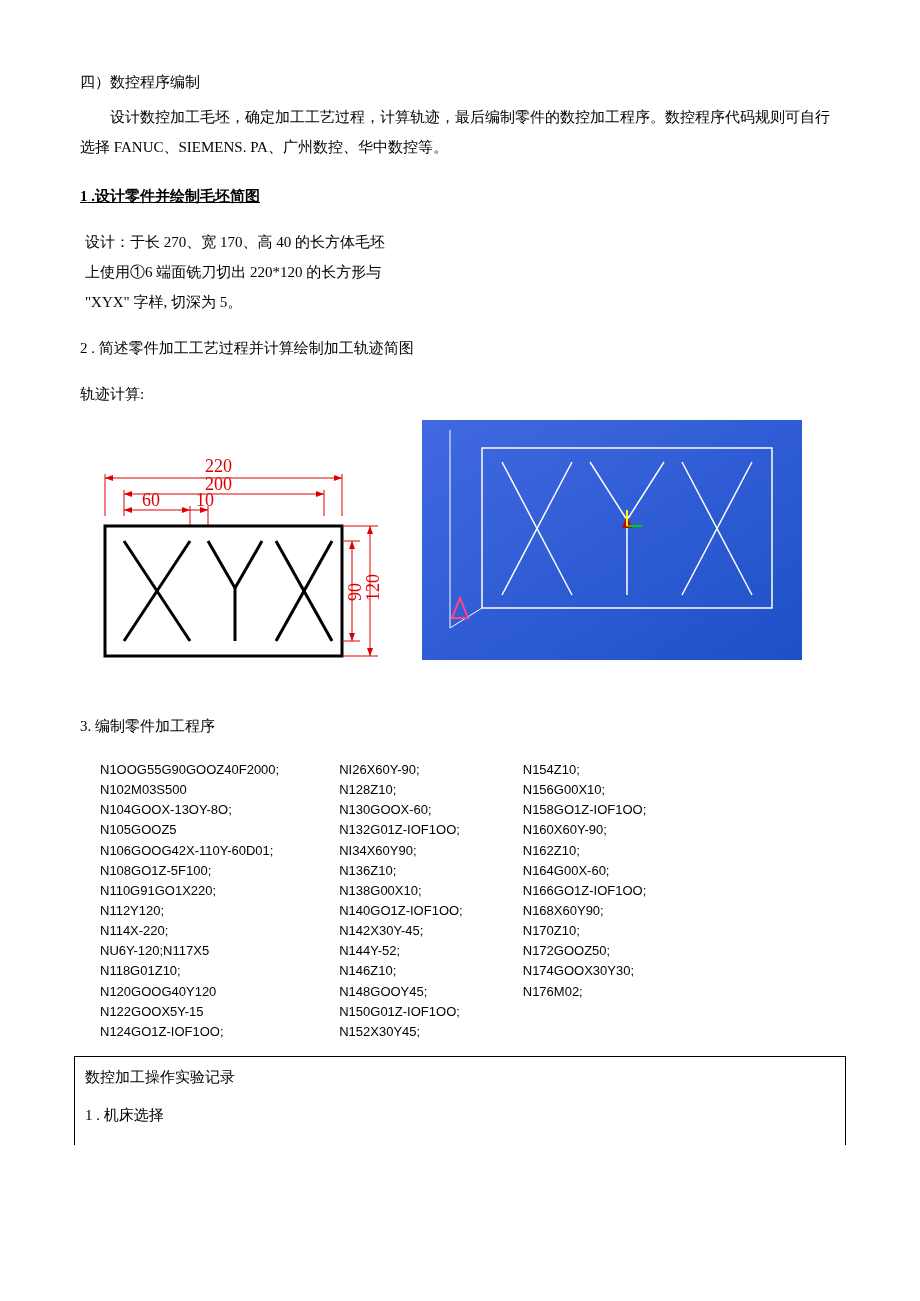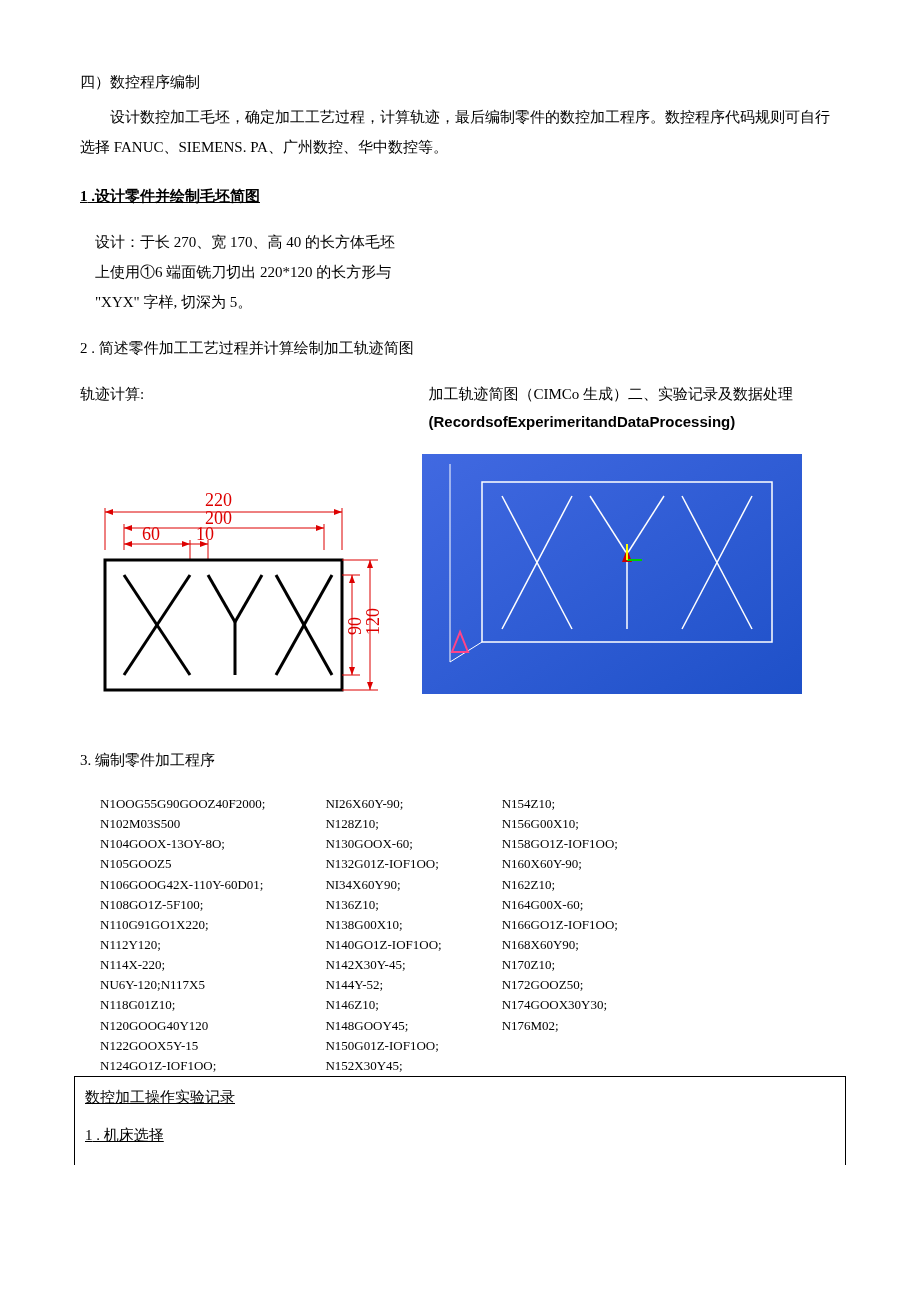--- a/index.html
+++ b/index.html
@@ -15,21 +15,21 @@
     margin-bottom: 6px;
   }
   .indent {
     text-indent: 2em;
   }
   .para {
     margin: 8px 0;
     line-height: 2.0;
   }
   .para-nosp {
-    margin: 6px 15px;
+    margin: 6px 5px;
   }
   .bold-underline {
     font-weight: bold;
     text-decoration: underline;
   }
   .list-item {
     margin: 22px 0;
   }
   .flex-row {
     display: flex;
@@ -78,30 +78,28 @@
     margin-left: 20px;
     margin-top: 8px;
   }
   .code-col {
     display: flex;
     flex-direction: column;
   }
   .code-line {
     line-height: 1.55;
     white-space: pre;
-    font-family: Liberation Serif, serif;
   }
   .record-box {
     border: 1px solid #000;
     border-bottom: none;
     padding: 8px 10px 18px 10px;
-    margin-top: 0;
+    margin-top: 14px;
     margin-left: -6px;
     margin-right: -6px;
-    text-decoration: underline;
   }
 </style>
 </head>
 <body>
 
 <div class="section-title">四）数控程序编制</div>
 
 <div class="para indent">设计数控加工毛坯，确定加工工艺过程，计算轨迹，最后编制零件的数控加工程序。数控程序代码规则可自行选择 FANUC、SIEMENS. PA、广州数控、华中数控等。</div>
 
 <div class="list-item">
@@ -111,24 +109,20 @@
 <div class="para-nosp">设计：于长 270、宽 170、高 40 的长方体毛坯</div>
 <div class="para-nosp">上使用①6 端面铣刀切出 220*120 的长方形与</div>
 <div class="para-nosp">"XYX" 字样, 切深为 5。</div>
 
 <div class="list-item">
   <span>2</span><span> . 简述零件加工工艺过程并计算绘制加工轨迹简图</span>
 </div>
 
 <div class="flex-row">
   <div class="col" style="padding-top:0">轨迹计算:</div>
-  <div class="col" style="flex:1.3">
-    <div class="caption-right">加工轨迹简图（CIMCo 生成）二、实验记录及数据处理</div>
-    <div class="caption-sub">(RecordsofExperimeritandDataProcessing)</div>
-  </div>
 </div>
 
 <div class="flex-row">
   <div class="drawing-left">
     <svg width="310" height="280" viewBox="0 0 310 280">
 
       <line x1="25" y1="58" x2="25" y2="100" stroke="#d00" stroke-width="1"></line>
       <line x1="262" y1="58" x2="262" y2="100" stroke="#d00" stroke-width="1"></line>
       <line x1="25" y1="62" x2="262" y2="62" stroke="#d00" stroke-width="1"></line>
       <polygon points="25,62 33,59 33,65" fill="#d00"></polygon>

